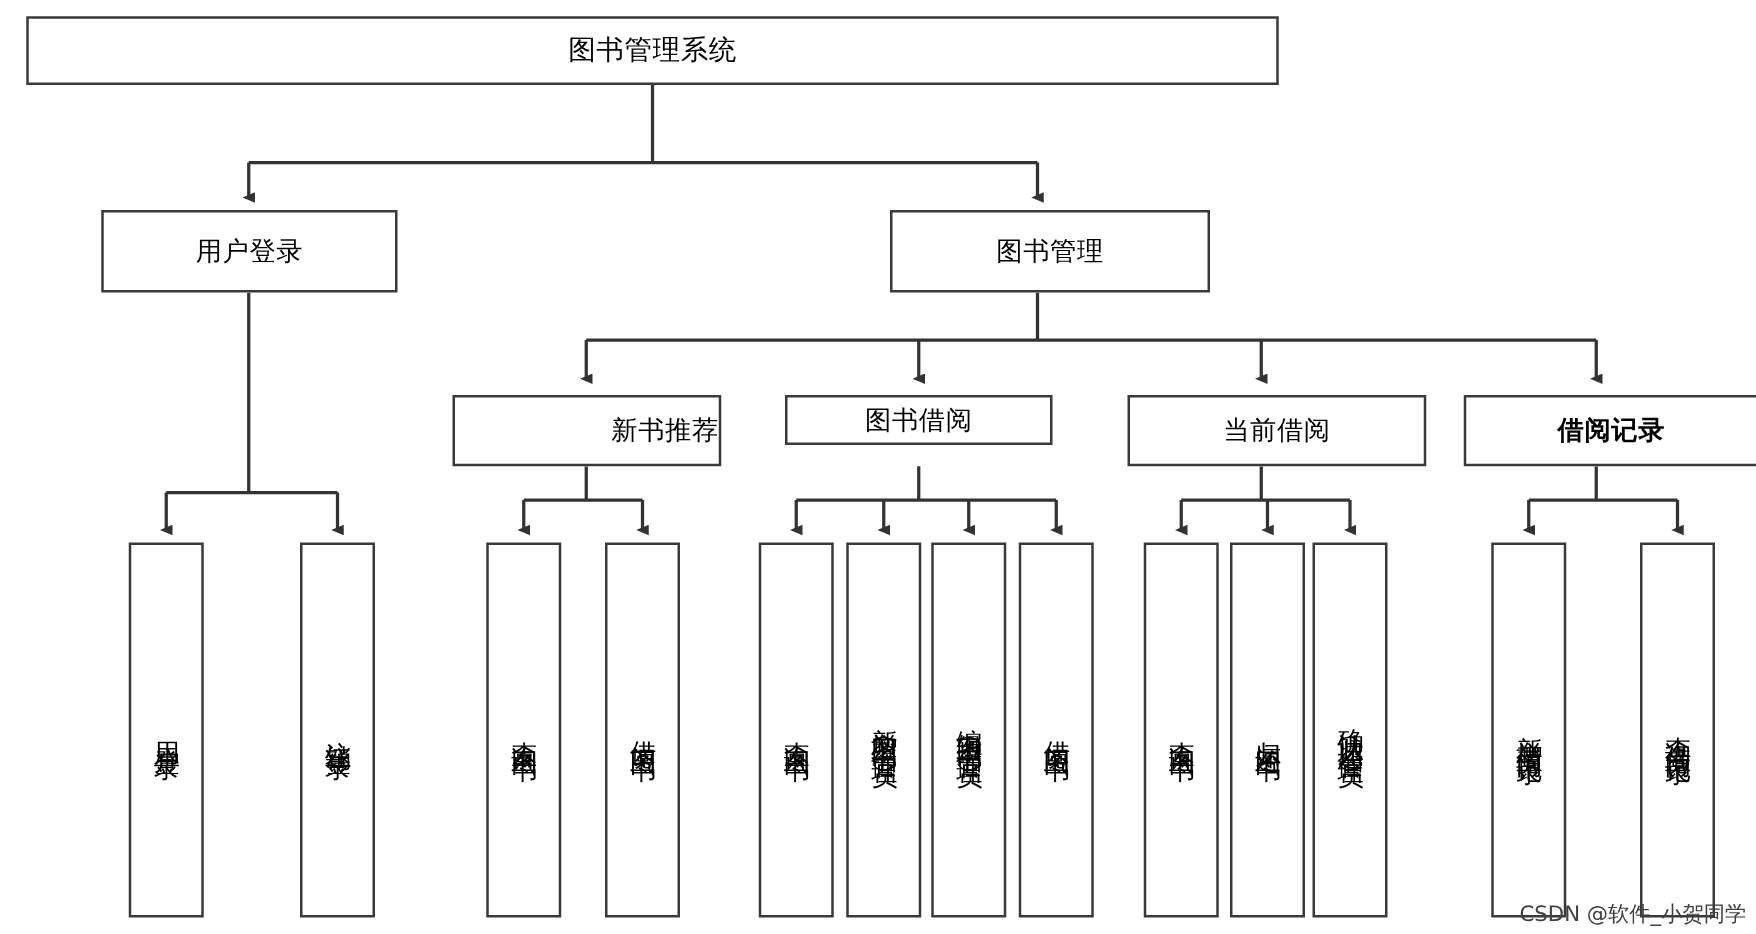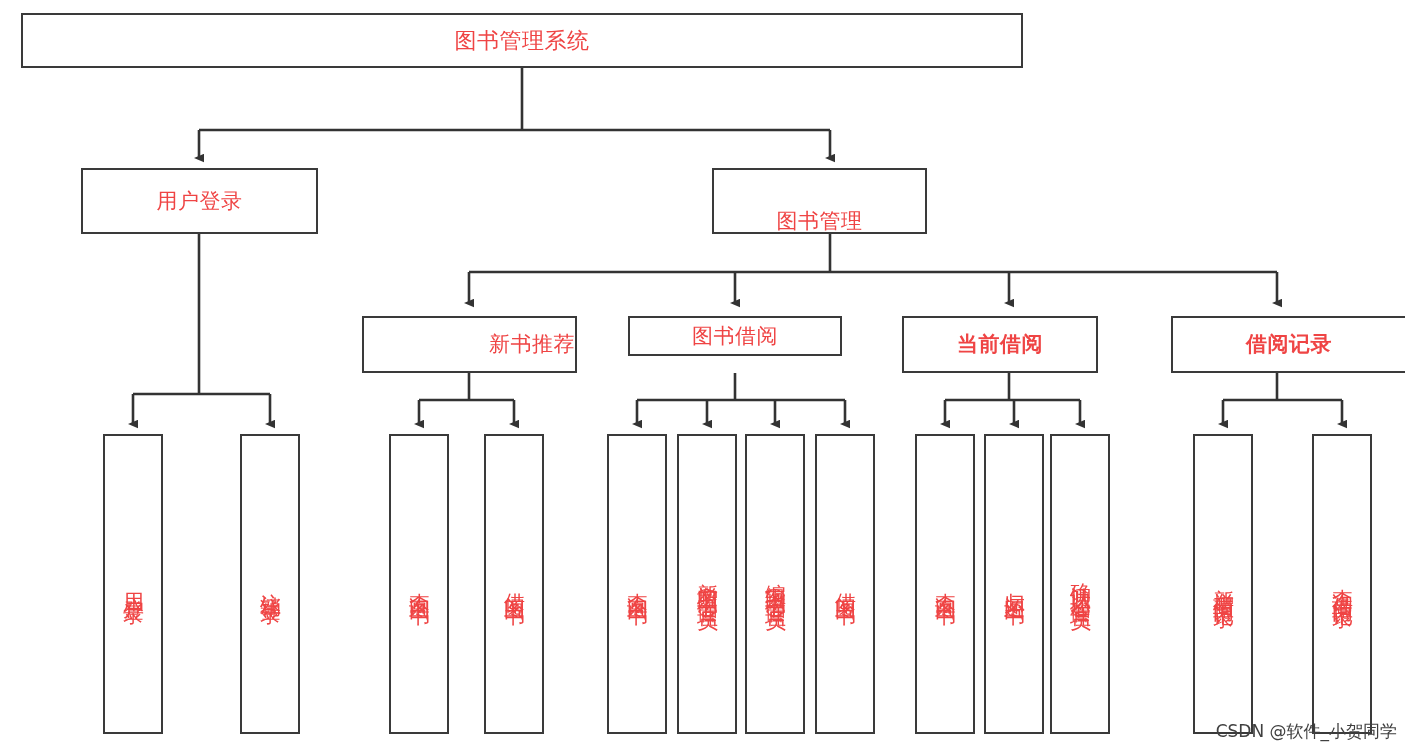--- a/index.html
+++ b/index.html
@@ -18,21 +18,21 @@
     box-sizing:border-box;
     background:#ffffff;
     border:2px solid #3a3a3a;
     display:flex;
     align-items:center;
     justify-content:center;
     color:#333333;
     z-index:2;
   }
   .node .label{
-    color:#ef4444;
+    color:#000000;
     line-height:1.05;
     white-space:nowrap;
   }
 
   
   .node.h .label{
     font-size:21px;
     letter-spacing:0.5px;
   }
   .node.root .label{font-size:22px;}
@@ -118,31 +118,31 @@
     </g>
   </svg>
 
   <div class="node h root" style="left:21px;top:13px;width:1002px;height:55px;">
     <span class="label">图书管理系统</span>
   </div>
 
   <div class="node h" style="left:81px;top:168px;width:237px;height:66px;">
     <span class="label">用户登录</span>
   </div>
-  <div class="node h" style="left:712px;top:168px;width:215px;height:66px;align-items:flex-end;">
+  <div class="node h" style="left:712px;top:168px;width:256px;height:66px;">
     <span class="label">图书管理</span>
   </div>
 
   <div class="node h" style="left:362px;top:316px;width:215px;height:57px;justify-content:flex-end;">
     <span class="label">新书推荐</span>
   </div>
   <div class="node h" style="left:628px;top:316px;width:214px;height:40px;">
     <span class="label">图书借阅</span>
   </div>
-  <div class="node h" style="left:902px;top:316px;width:196px;height:57px;font-weight:bold;">
+  <div class="node h" style="left:902px;top:316px;width:239px;height:57px;">
     <span class="label">当前借阅</span>
   </div>
   <div class="node h" style="left:1171px;top:316px;width:236px;height:57px;font-weight:bold;">
     <span class="label">借阅记录</span>
   </div>
 
   <div class="node v" style="left:103px;top:434px;width:60px;height:300px;">
     <span class="label">用户登录</span>
   </div>
   <div class="node v" style="left:240px;top:434px;width:60px;height:300px;">

